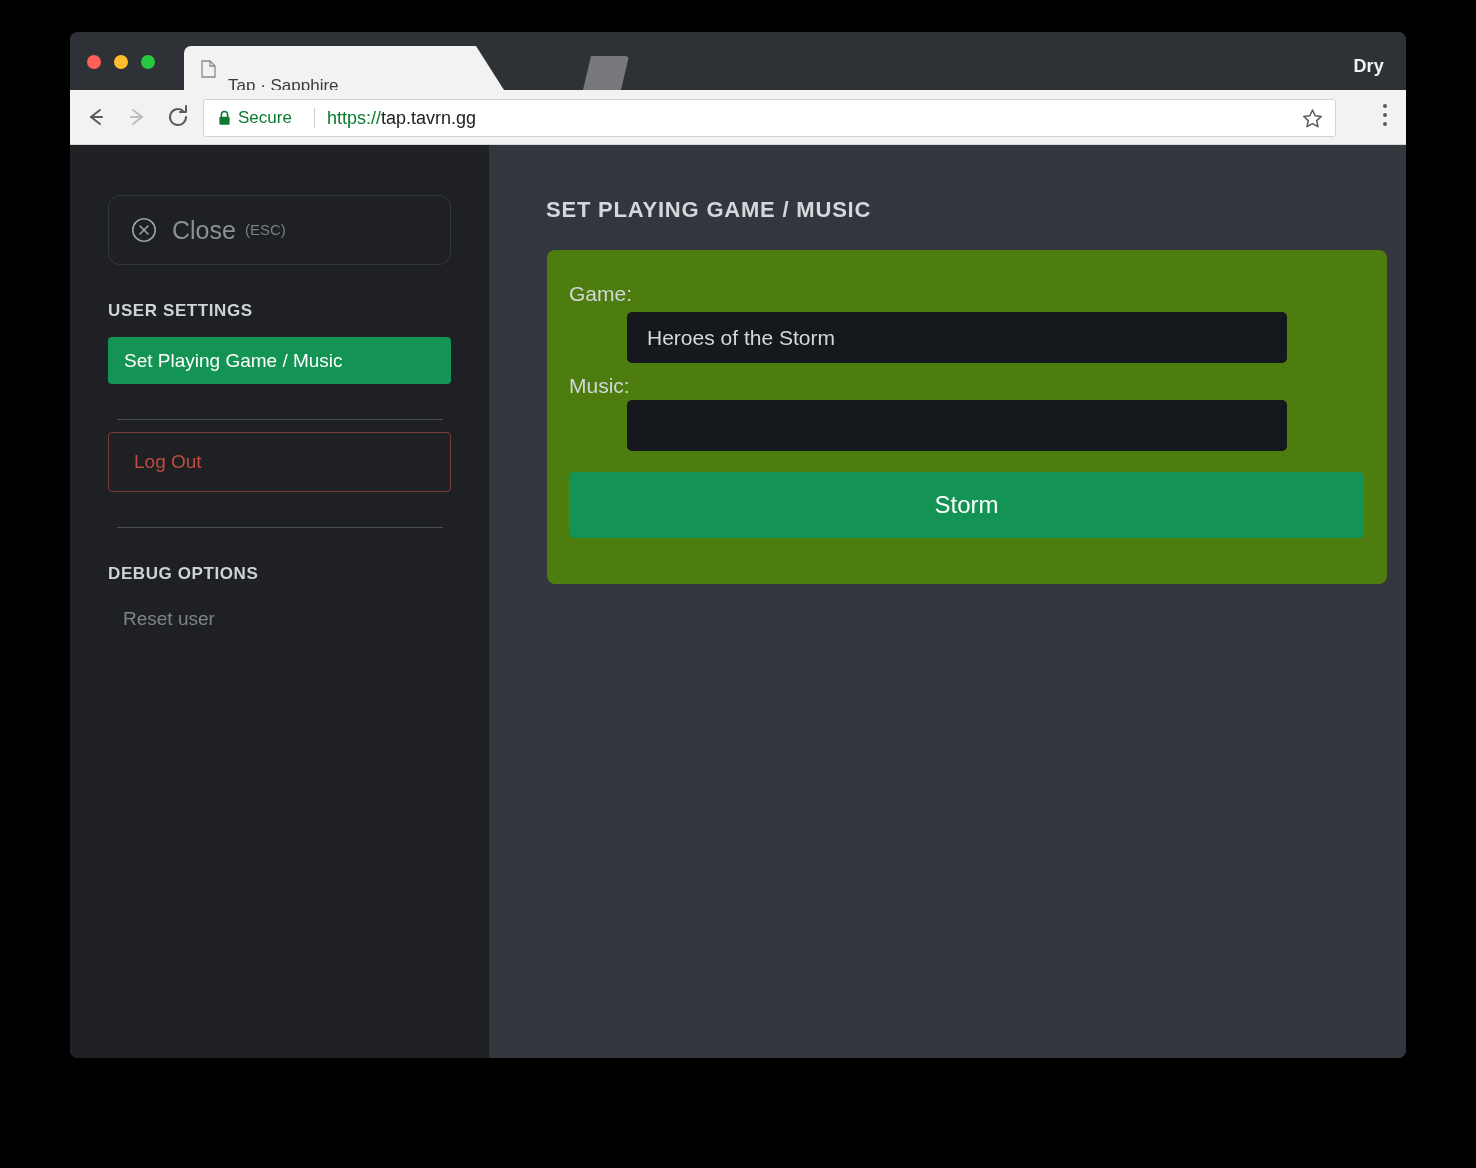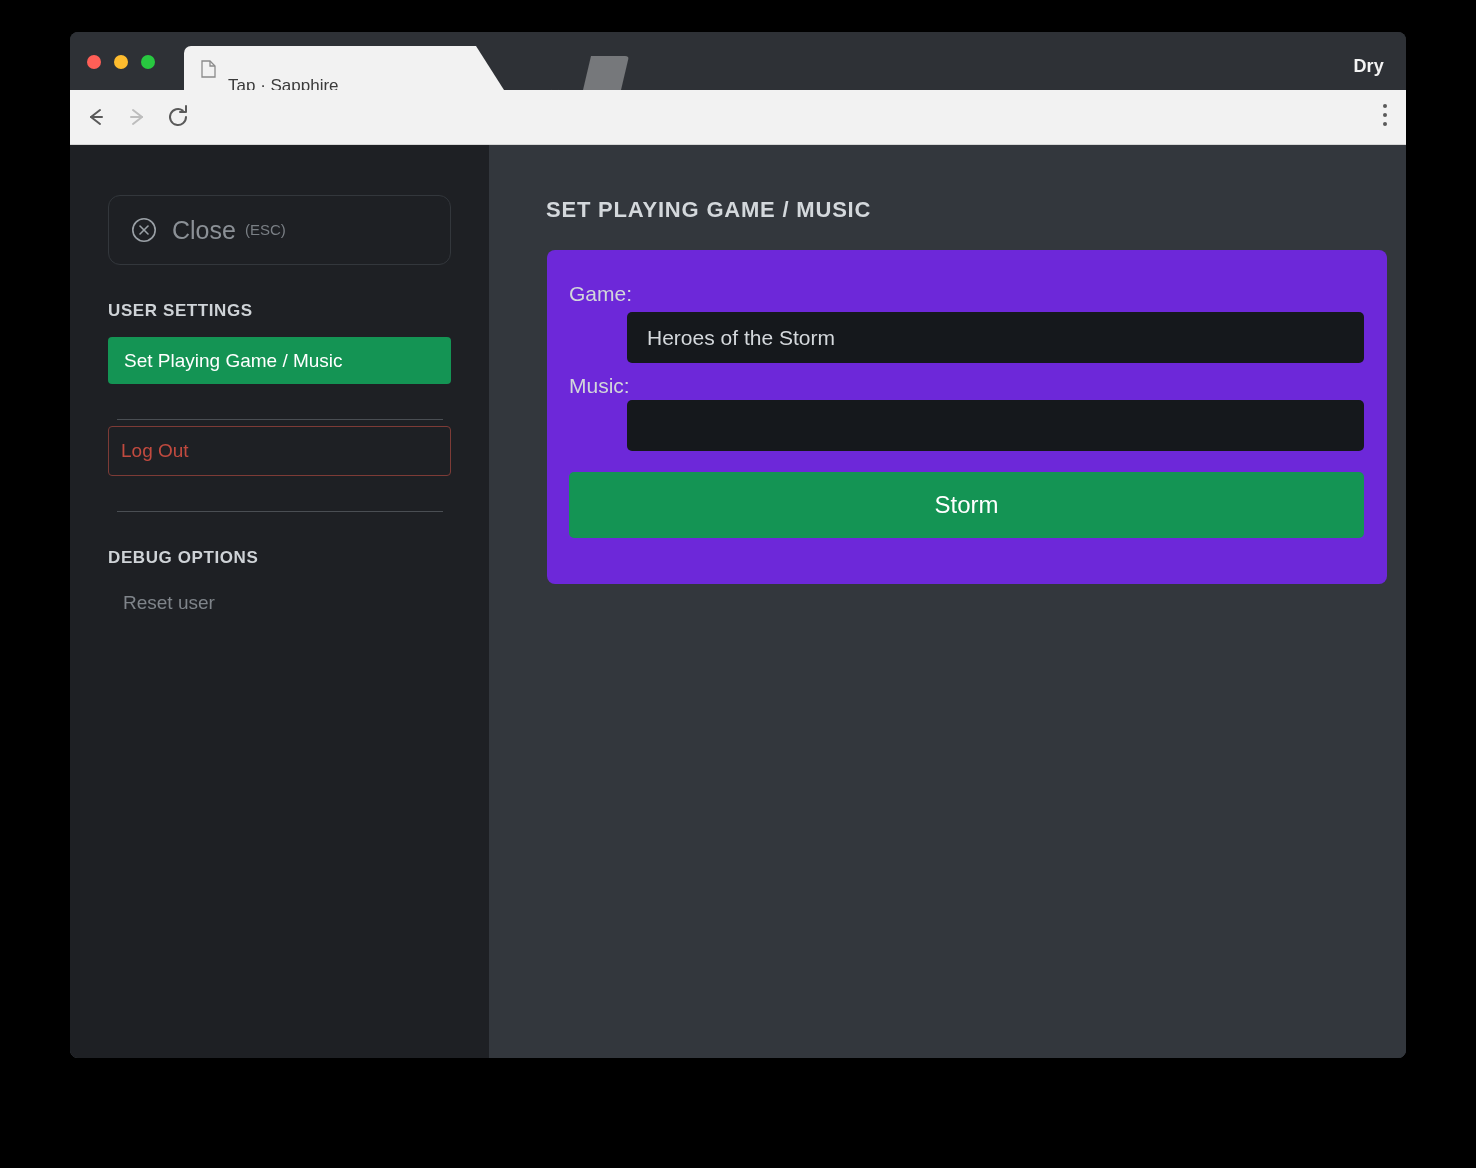--- a/index.html
+++ b/index.html
@@ -279,27 +279,27 @@
   }
 
   .divider {
     margin: 35px 0 0 9px;
     height: 1px;
     background: #4a4e53;
     width: 326px;
   }
 
   .logout-btn {
-    margin-top: 6px;
-    height: 50px;
+    margin-top: 12px;
+    height: 60px;
     border: 1px solid #7d3b36;
     border-radius: 4px;
     display: flex;
     align-items: center;
-    padding-left: 12px;
+    padding-left: 25px;
     box-sizing: border-box;
     cursor: pointer;
     background: transparent;
   }
   .logout-btn span {
     font-size: 19px;
     color: #c14a3f;
   }
 
   .debug-title {
@@ -332,36 +332,36 @@
     font-weight: bold;
     letter-spacing: 0.8px;
     color: #d4d8dc;
   }
   .card {
     position: absolute;
     left: 58px;
     top: 105px;
     width: 840px;
     height: 334px;
-    background: #6d28d9;
+    background: #4d7c0f;
     border-radius: 8px;
   }
   .field-label {
     position: absolute;
     left: 22px;
     font-size: 21px;
     color: #d2d6da;
   }
   .label-game  { top: 32px; }
   .label-music { top: 124px; }
 
   .field-input {
     position: absolute;
     left: 80px;
-    width: 737px;
+    width: 660px;
     height: 51px;
     background: #15181c;
     border: none;
     border-radius: 5px;
     box-sizing: border-box;
     color: #d4d8dc;
     font-size: 21px;
     font-family: "Liberation Sans", sans-serif;
     padding: 0 20px;
     outline: none;
@@ -426,20 +426,36 @@
           <line x1="9" y1="15" x2="20" y2="15" stroke="#bdbdbd" stroke-width="2" stroke-linecap="round"></line>
         </svg>
       </span>
       <span class="nav-btn nav-reload">
         <svg width="30" height="30" viewBox="0 0 30 30">
           <path d="M23 15 a8 8 0 1 1 -3.2 -6.4" fill="none" stroke="#5a5a5a" stroke-width="2" stroke-linecap="round"></path>
           <path d="M23 4 L23 10 L17 10" fill="none" stroke="#5a5a5a" stroke-width="2" stroke-linecap="round" stroke-linejoin="round"></path>
         </svg>
       </span>
 
+      <div class="omnibox">
+        <span class="lock-icon">
+          <svg width="13" height="16" viewBox="0 0 13 16">
+            <path d="M3.4 7 V4.6 a3.1 3.1 0 0 1 6.2 0 V7" fill="none" stroke="#0a7b31" stroke-width="1.6"></path>
+            <rect x="1.4" y="6.8" width="10.2" height="8" rx="1.2" fill="#0a7b31"></rect>
+          </svg>
+        </span>
+        <span class="secure-label">Secure</span>
+        <span class="omni-sep"></span>
+        <span class="url-text"><span class="url-scheme">https://</span><span>tap.tavrn.gg</span></span>
+        <span class="star-icon">
+          <svg width="21" height="21" viewBox="0 0 21 21">
+            <path d="M10.5 2 L13.1 7.7 L19.3 8.4 L14.7 12.6 L16 18.7 L10.5 15.6 L5 18.7 L6.3 12.6 L1.7 8.4 L7.9 7.7 Z" fill="none" stroke="#5a5a5a" stroke-width="1.5" stroke-linejoin="round"></path>
+          </svg>
+        </span>
+      </div>
 
       <div class="menu-dots">
         <i></i>
           <i></i>
           <i></i>
       </div>
     </div>
 
     <div class="page">
 

